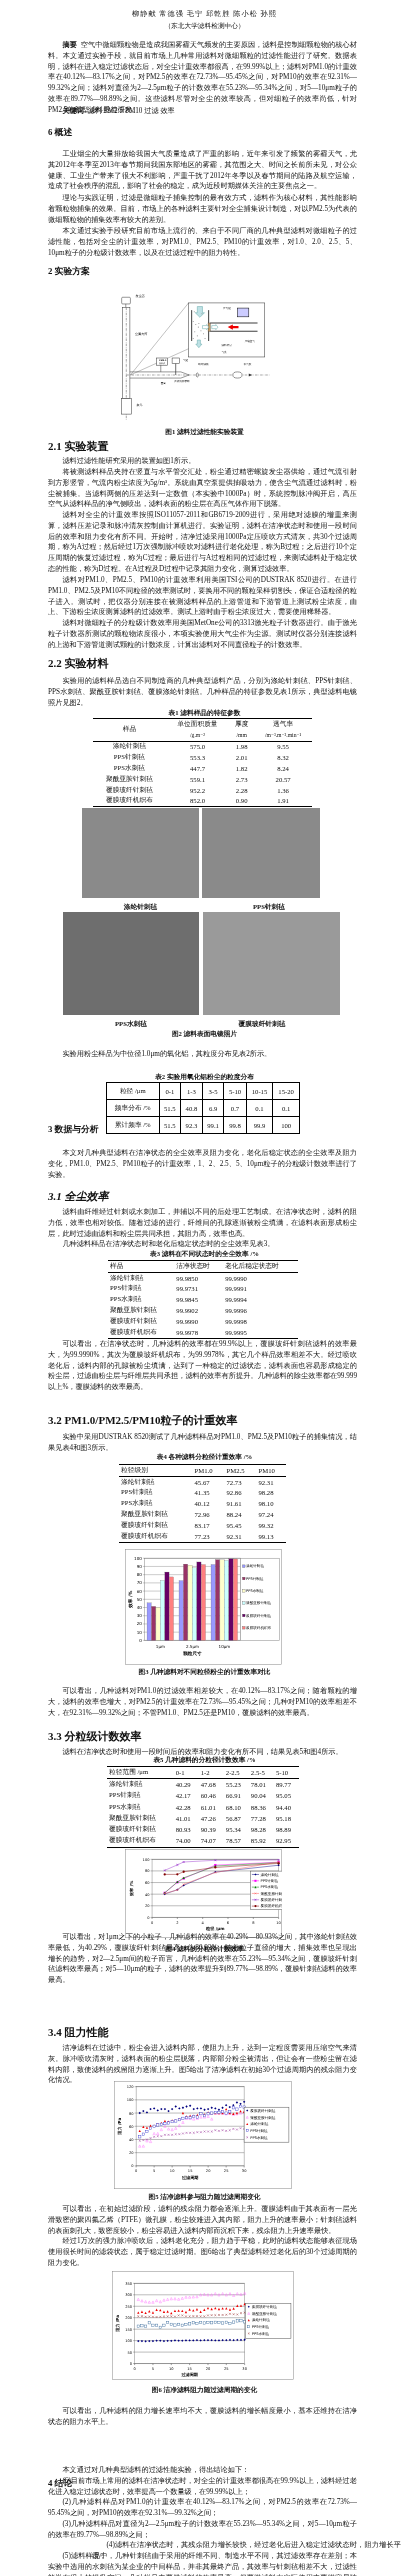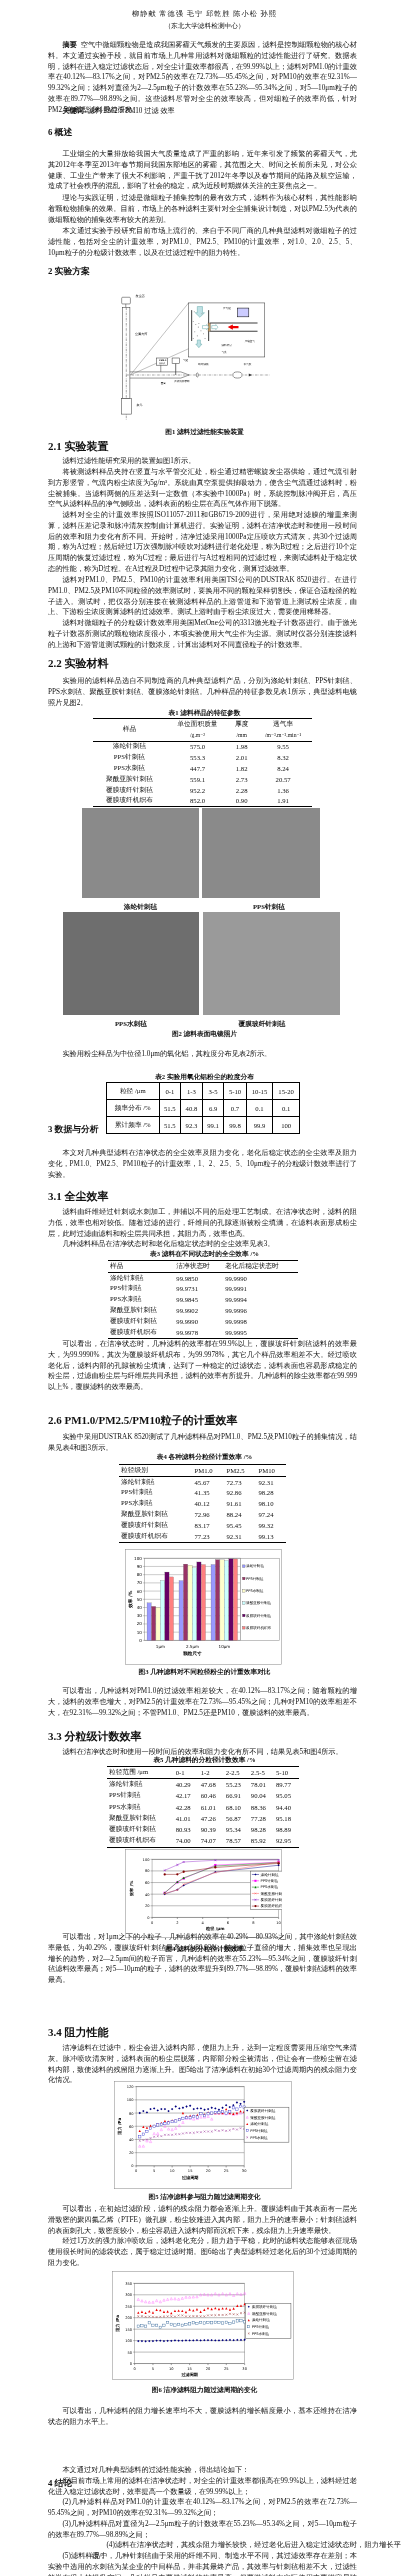--- a/index.html
+++ b/index.html
@@ -216,21 +216,21 @@
           <td style="height: 16px;">99.8</td>
           <td style="height: 16px;">99.9</td>
           <td style="height: 16px;">100</td>
         </tr>
       </tbody>
   </table>
 
   <div class="ab h1" style="top:1124px;">3   数据与分析</div>
   <div class="ab para ind" style="top:1148px;">本文对几种典型滤料在洁净状态的全尘效率及阻力变化，老化后稳定状态的全尘效率及阻力变化，PM1.0、PM2.5、PM10粒子的计重效率，1、2、2.5、5、10μm粒子的分粒级计数效率进行了实验。</div>
 
-  <div class="ab h2" style="top:1189px;">3.1   全尘效率</div>
+  <div class="ab h2" style="top:1189px;font-style:italic;">3.1   全尘效率</div>
   <div class="ab para ind" style="top:1207px;">滤料由纤维经过针刺或水刺加工，并辅以不同的后处理工艺制成。在洁净状态时，滤料的阻力低，效率也相对较低。随着过滤的进行，纤维间的孔隙逐渐被粉尘填满，在滤料表面形成粉尘层，此时过滤由滤料和粉尘层共同承担，其阻力高，效率也高。</div>
   <div class="ab para ind" style="top:1239px;">几种滤料样品在洁净状态时和老化后稳定状态时的全尘效率见表3。</div>
 
   <div class="ab cap" style="top:1250px;">表3 滤料在不同状态时的全尘效率      /%</div>
   <table class="ab tbl tb3" style="left:108px;top:1260px;width:190px;">
     <tbody>
         <tr class="line-t line-b">
       <td style="height:10.8px;">样品</td>
       <td>洁净状态时</td>
       <td>老化后稳定状态时</td>
@@ -265,21 +265,21 @@
         <tr class="line-b">
           <td style="height: 10.8px;">覆膜玻纤机织布</td>
           <td style="height: 10.8px;">99.9978</td>
           <td style="height: 10.8px;">99.9995</td>
         </tr>
       </tbody>
   </table>
 
   <div class="ab para ind" style="top:1339px;">可以看出，在洁净状态时，几种滤料的效率都在99.9%以上，覆膜玻纤针刺毡滤料的效率最大，为99.9990%，其次为覆膜玻纤机织布，为99.9978%，其它几个样品效率相差不大。经过喷吹老化后，滤料内部的孔隙被粉尘填满，达到了一种稳定的过滤状态，滤料表面也容易形成稳定的粉尘层，过滤由粉尘层与纤维层共同承担，滤料的效率有所提升。几种滤料的除尘效率都在99.999以上%，覆膜滤料的效率最高。</div>
 
-  <div class="ab h2" style="top:1413px;">2.6   PM1.0/PM2.5/PM10粒子的计重效率</div>
+  <div class="ab h2" style="top:1413px;">3.2   PM1.0/PM2.5/PM10粒子的计重效率</div>
   <div class="ab para ind" style="top:1432px;">实验中采用DUSTRAK 8520测试了几种滤料样品对PM1.0、PM2.5及PM10粒子的捕集情况，结果见表4和图3所示。</div>
 
   <div class="ab cap" style="top:1453px;">表4 各种滤料分粒径计重效率      /%</div>
   <table class="ab tbl tb3" style="left:119px;top:1464px;width:167px;">
     <tbody>
         <tr class="line-t line-b">
       <td style="height:10.8px;">粒径级别</td>
       <td>PM1.0</td>
       <td>PM2.5</td>
       <td>PM10</td>

